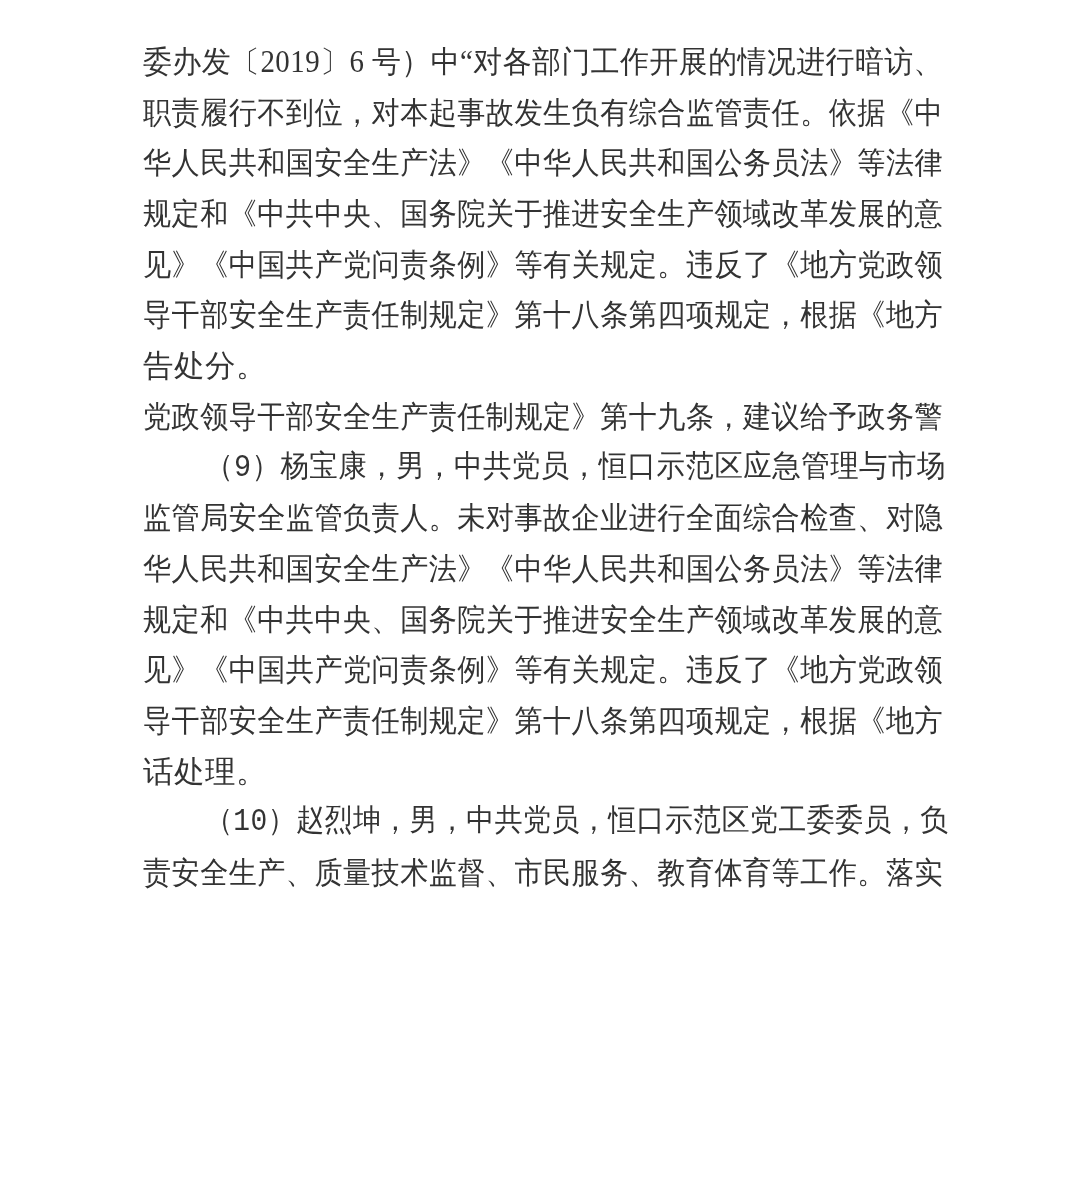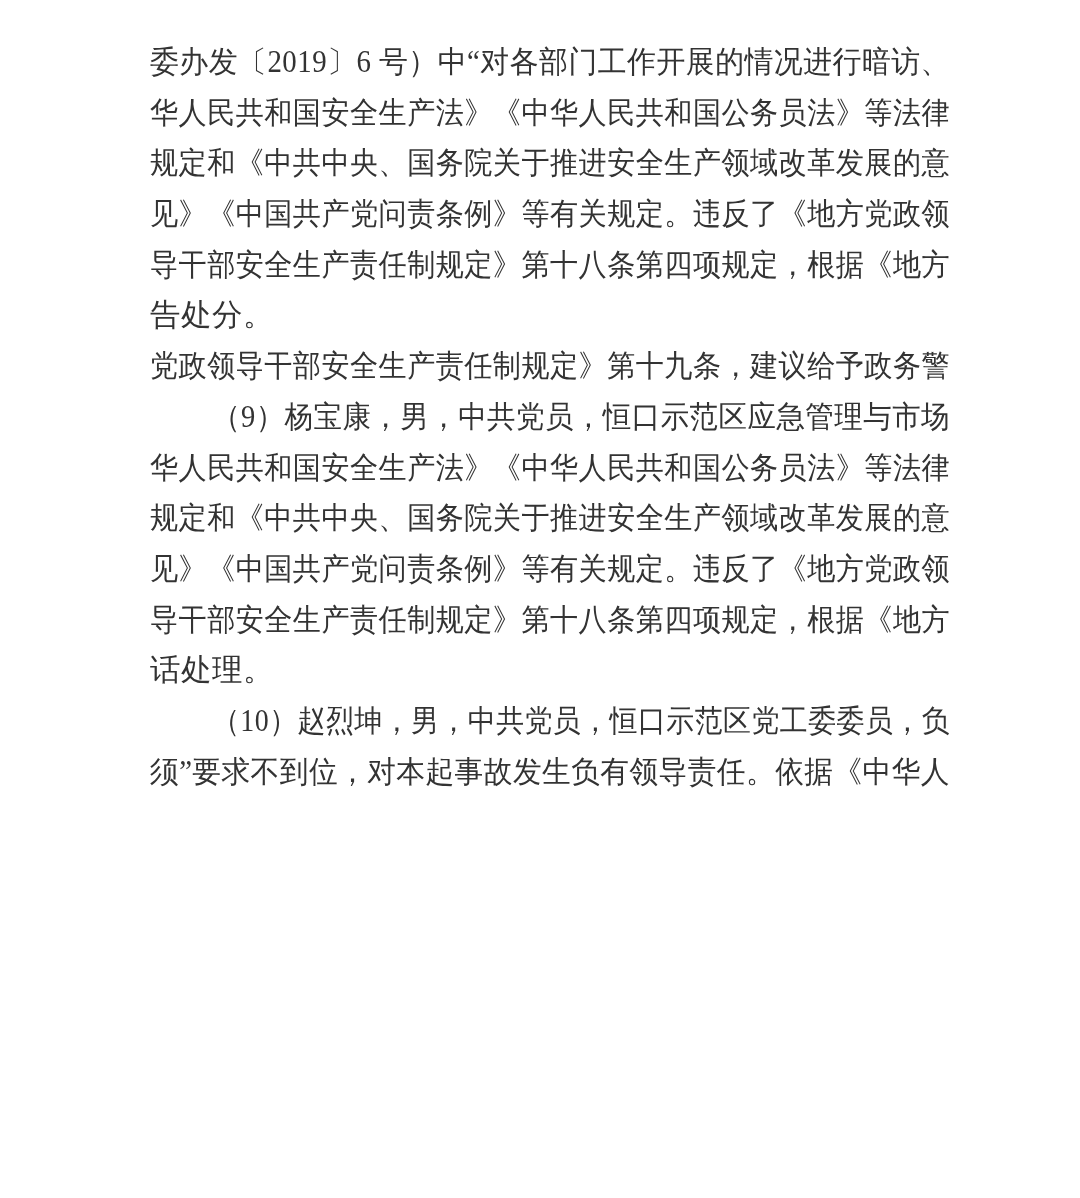--- a/index.html
+++ b/index.html
@@ -14,56 +14,59 @@
     font-family: "Liberation Serif", "DejaVu Serif", serif;
   }
   .page {
     position: relative;
     width: 1080px;
     height: 1198px;
     background: #ffffff;
   }
   .doc {
     position: absolute;
-    left: 150px;
+    left: 143px;
     top: 37px;
     width: 800px;
   }
   .line {
     height: 50.7px;
     line-height: 50.7px;
     font-size: 30.5px;
     color: #333333;
     white-space: nowrap;
     box-sizing: border-box;
     overflow: visible;
   }
   .line.indent {
     padding-left: 62px;
+    font-family: Liberation Mono, monospace;
   }
   .line-text {
     display: inline-block;
     transform-origin: 0 50%;
     letter-spacing: 0.5px;
   }
 </style>
 </head>
 <body>
 
 <div class="page">
   <div class="doc">
       <div class="line"><span class="line-text" style="transform: scaleX(0.9468);">委办发〔2019〕6 号）中“对各部门工作开展的情况进行暗访、</span></div>
+      <div class="line"><span class="line-text" style="transform: scaleX(0.9217);">职责履行不到位，对本起事故发生负有综合监管责任。依据《中</span></div>
       <div class="line"><span class="line-text" style="transform: scaleX(0.9217);">华人民共和国安全生产法》《中华人民共和国公务员法》等法律</span></div>
       <div class="line"><span class="line-text" style="transform: scaleX(0.9217);">规定和《中共中央、国务院关于推进安全生产领域改革发展的意</span></div>
       <div class="line"><span class="line-text" style="transform: scaleX(0.9217);">见》《中国共产党问责条例》等有关规定。违反了《地方党政领</span></div>
       <div class="line"><span class="line-text" style="transform: scaleX(0.9217);">导干部安全生产责任制规定》第十八条第四项规定，根据《地方</span></div>
       <div class="line"><span class="line-text">告处分。</span></div>
       <div class="line"><span class="line-text" style="transform: scaleX(0.9217);">党政领导干部安全生产责任制规定》第十九条，建议给予政务警</span></div>
       <div class="line indent"><span class="line-text" style="transform: scaleX(0.9333);">（9）杨宝康，男，中共党员，恒口示范区应急管理与市场</span></div>
+      <div class="line"><span class="line-text" style="transform: scaleX(0.9217);">监管局安全监管负责人。未对事故企业进行全面综合检查、对隐</span></div>
       <div class="line"><span class="line-text" style="transform: scaleX(0.9217);">华人民共和国安全生产法》《中华人民共和国公务员法》等法律</span></div>
       <div class="line"><span class="line-text" style="transform: scaleX(0.9217);">规定和《中共中央、国务院关于推进安全生产领域改革发展的意</span></div>
       <div class="line"><span class="line-text" style="transform: scaleX(0.9217);">见》《中国共产党问责条例》等有关规定。违反了《地方党政领</span></div>
       <div class="line"><span class="line-text" style="transform: scaleX(0.9217);">导干部安全生产责任制规定》第十八条第四项规定，根据《地方</span></div>
       <div class="line"><span class="line-text">话处理。</span></div>
       <div class="line indent"><span class="line-text" style="transform: scaleX(0.9151);">（10）赵烈坤，男，中共党员，恒口示范区党工委委员，负</span></div>
-      <div class="line"><span class="line-text" style="transform: scaleX(0.94);">须”要求不到位，对本起事故发生负有领导责任。依据《中华人</span></div>
+      <div class="line"><span class="line-text" style="transform: scaleX(0.9217);">责安全生产、质量技术监督、市民服务、教育体育等工作。落实</span></div>
     </div>
 </div>
 
 </body></html>

